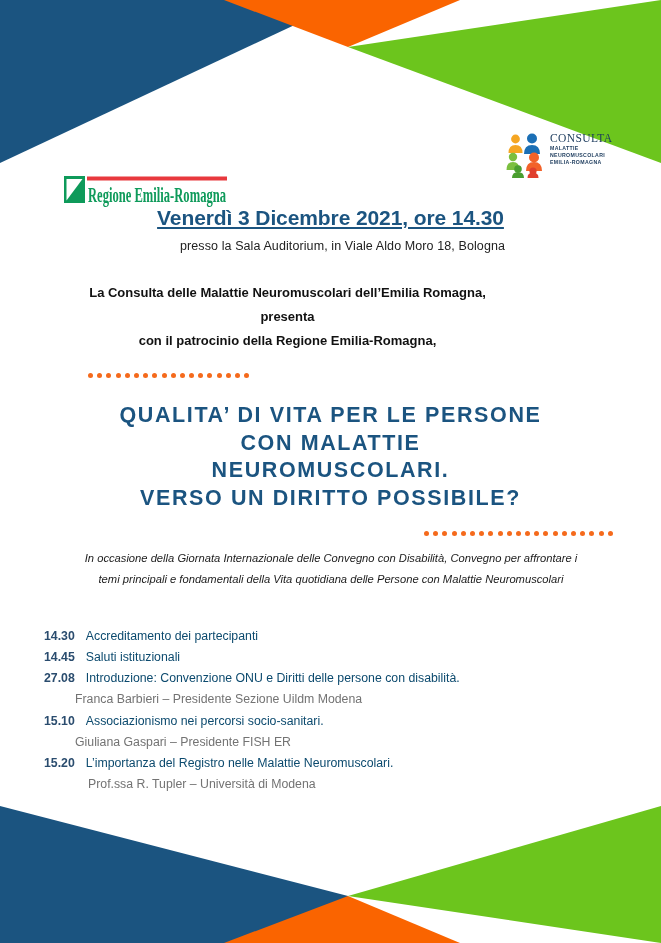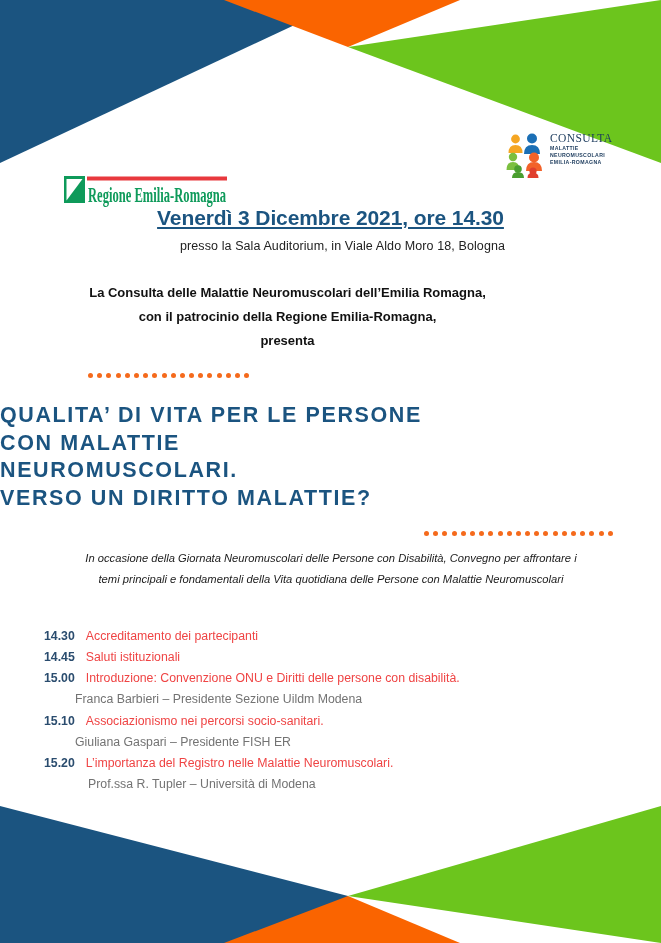--- a/index.html
+++ b/index.html
@@ -126,20 +126,21 @@
   }
   .dots-left  { left: 88px;  top: 373px; }
   .dots-right { left: 424px; top: 531px; }
 
   
   .main-title {
     position: absolute;
     left: 0;
     top: 402px;
     width: 661px;
+    text-align: center;
     font-size: 21.5px;
     font-weight: bold;
     color: #1B5480;
     letter-spacing: 1.6px;
     line-height: 1.28;
   }
 
   
   .description {
     position: absolute;
@@ -166,21 +167,21 @@
     display: flex;
     align-items: baseline;
     line-height: 1.72;
   }
   .prog-time {
     font-weight: bold;
     color: #2A4C6E;
     white-space: nowrap;
     margin-right: 11px;
   }
-  .prog-text { color: #ef4444; text-align: center; }
+  .prog-text { color: #0c4a6e; text-align: center; }
   .prog-speaker {
     line-height: 1.72;
     color: #737373;
     padding-left: 31px;
   }
   .prog-speaker.deep { padding-left: 44px; }
 </style>
 </head>
 <body>
 
@@ -243,22 +244,22 @@
       </div>
     </div>
 
   </div>
 
   <div class="date-line">Venerdì 3 Dicembre 2021, ore 14.30</div>
   <div class="venue-line">presso la Sala Auditorium, in Viale Aldo Moro 18, Bologna</div>
 
   <div class="promoter">
     <div>La Consulta delle Malattie Neuromuscolari dell’Emilia Romagna,</div>
+    <div>presenta</div>
     <div>con il patrocinio della Regione Emilia-Romagna,</div>
-    <div>presenta</div>
   </div>
 
   <div class="dots dots-left">
       <span></span>
       <span></span>
       <span></span>
       <span></span>
       <span></span>
       <span></span>
       <span></span>
@@ -272,21 +273,21 @@
       <span></span>
       <span></span>
       <span></span>
       <span></span>
     </div>
 
   <div class="main-title">
     <div>QUALITA’ DI VITA PER LE PERSONE</div>
     <div>CON MALATTIE</div>
     <div>NEUROMUSCOLARI.</div>
-    <div>VERSO UN DIRITTO MALATTIE?</div>
+    <div>VERSO UN DIRITTO POSSIBILE?</div>
   </div>
 
   <div class="dots dots-right">
       <span></span>
       <span></span>
       <span></span>
       <span></span>
       <span></span>
       <span></span>
       <span></span>
@@ -300,35 +301,35 @@
       <span></span>
       <span></span>
       <span></span>
       <span></span>
       <span></span>
       <span></span>
       <span></span>
     </div>
 
   <div class="description">
-    <div>In occasione della Giornata Neuromuscolari delle Persone con Disabilità, Convegno per affrontare i</div>
+    <div>In occasione della Giornata Internazionale delle Convegno con Disabilità, Convegno per affrontare i</div>
     <div>temi principali e fondamentali della Vita quotidiana delle Persone con Malattie Neuromuscolari</div>
   </div>
 
   <div class="programme">
       <div class="prog-row">
         <span class="prog-time">14.30</span>
         <span class="prog-text">Accreditamento dei partecipanti</span>
       </div>
       <div class="prog-row">
         <span class="prog-time">14.45</span>
         <span class="prog-text">Saluti istituzionali</span>
       </div>
       <div class="prog-row">
-        <span class="prog-time">15.00</span>
+        <span class="prog-time">27.08</span>
         <span class="prog-text">Introduzione: Convenzione ONU e Diritti delle persone con disabilità.</span>
       </div>
       <div class="prog-speaker">Franca Barbieri – Presidente Sezione Uildm Modena</div>
       <div class="prog-row">
         <span class="prog-time">15.10</span>
         <span class="prog-text">Associazionismo nei percorsi socio-sanitari.</span>
       </div>
       <div class="prog-speaker">Giuliana Gaspari – Presidente FISH ER</div>
       <div class="prog-row">
         <span class="prog-time">15.20</span>

